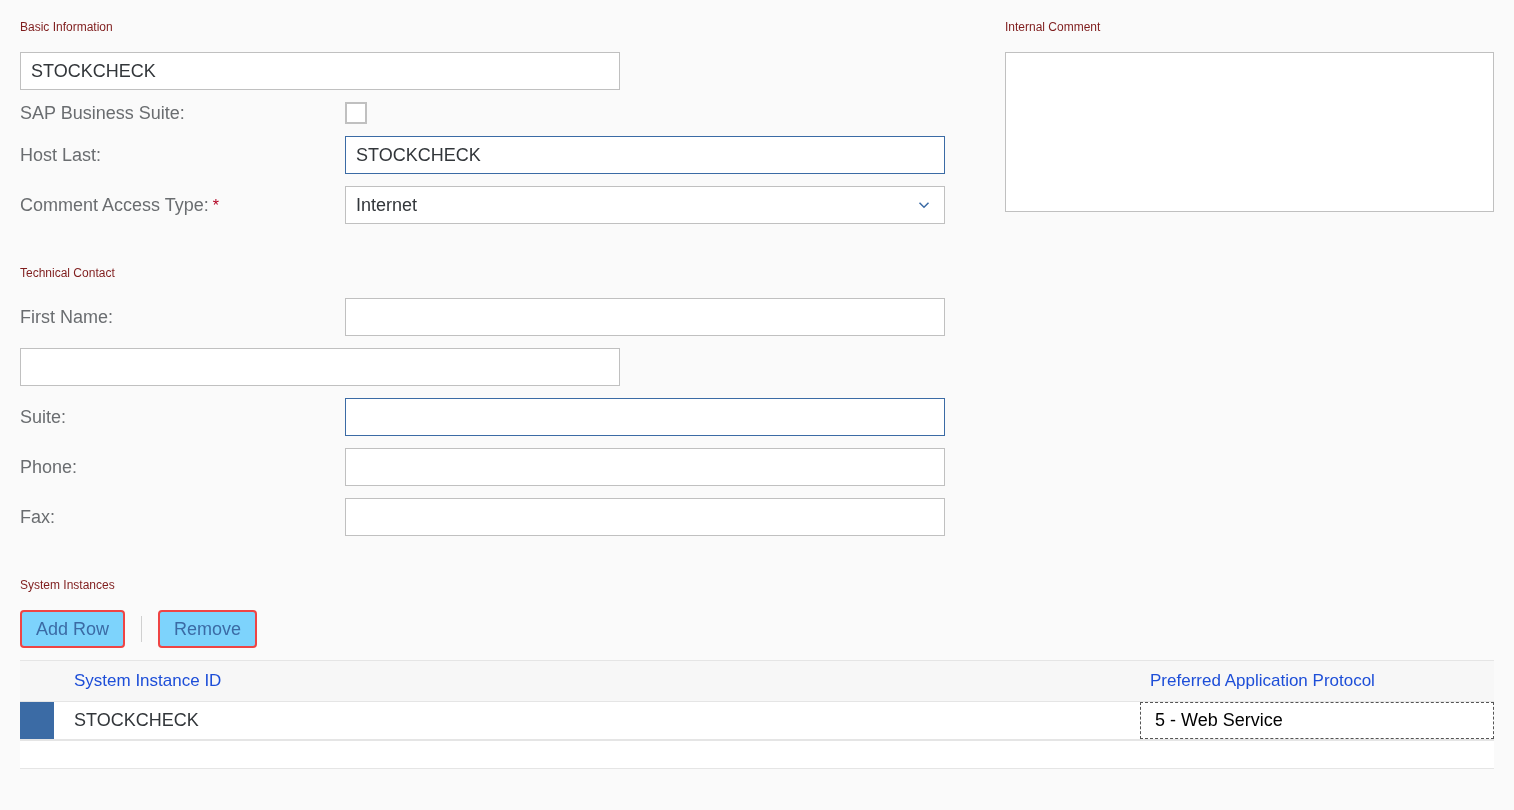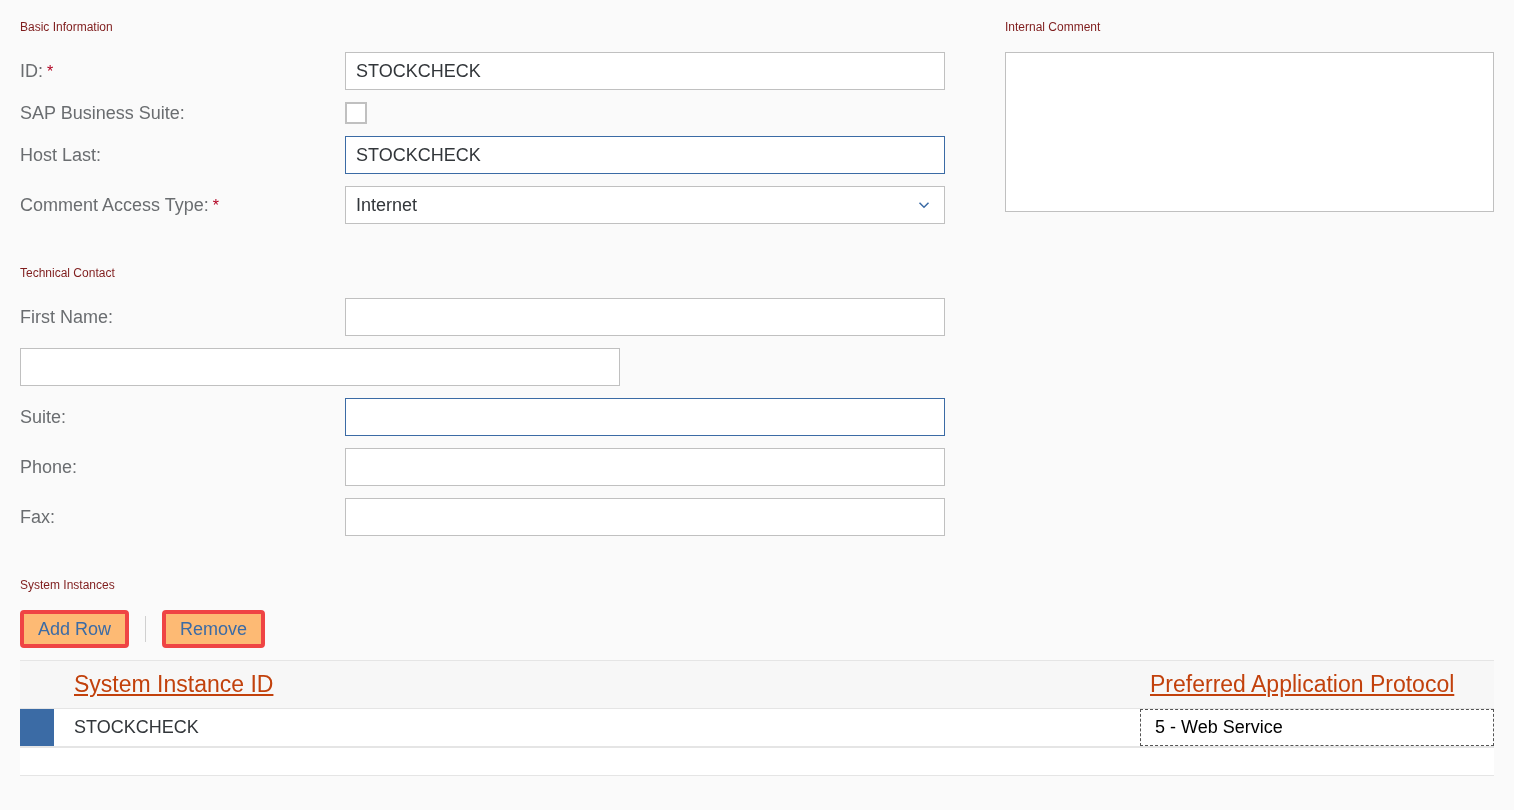--- a/index.html
+++ b/index.html
@@ -96,23 +96,23 @@
     outline: none;
   }
   .toolbar {
     display: flex;
     align-items: center;
     margin-bottom: 12px;
   }
   .btn {
     height: 38px;
     padding: 0 14px;
-    border: 4px solid #ef4444;
+    border: 2px solid #ef4444;
     border-radius: 4px;
-    background: #fdba74;
+    background: #7dd3fc;
     color: #3b6ba5;
     font-size: 18px;
     cursor: pointer;
   }
   .sep {
     width: 1px;
     height: 26px;
     background: #d0d0d0;
     margin: 0 16px;
   }
@@ -122,23 +122,22 @@
     border-right: none;
     background: #fff;
   }
   .thead {
     display: flex;
     background: #f7f7f7;
     border-bottom: 1px solid #e5e5e5;
   }
   .th {
     padding: 10px 6px 10px 6px;
-    color: #c2410c;
-    font-size: 23px;
-    text-decoration: underline;
+    color: #1d4ed8;
+    font-size: 17px;
   }
   .th-selector { width: 34px; }
   .th-id { width: 1086px; padding-left: 20px; }
   .th-proto { flex: 1; padding-left: 10px; }
   .trow {
     display: flex;
     align-items: stretch;
     border-bottom: 1px solid #e5e5e5;
     height: 38px;
   }
@@ -175,23 +174,20 @@
 </head>
 <body>
 
 <div class="page">
   <div class="columns">
     <div class="left-col">
 
       <div class="section-title">Basic Information</div>
 
       <div class="form-row">
-        <div class="form-label">
-          <span>ID:</span><span class="req">*</span>
-        </div>
         <input class="form-control" type="text" value="STOCKCHECK" style="">
       </div>
 
       <div class="form-row">
         <div class="form-label">SAP Business Suite:</div>
         <div class="checkbox"></div>
       </div>
 
       <div class="form-row">
         <div class="form-label">Host Last:</div>

